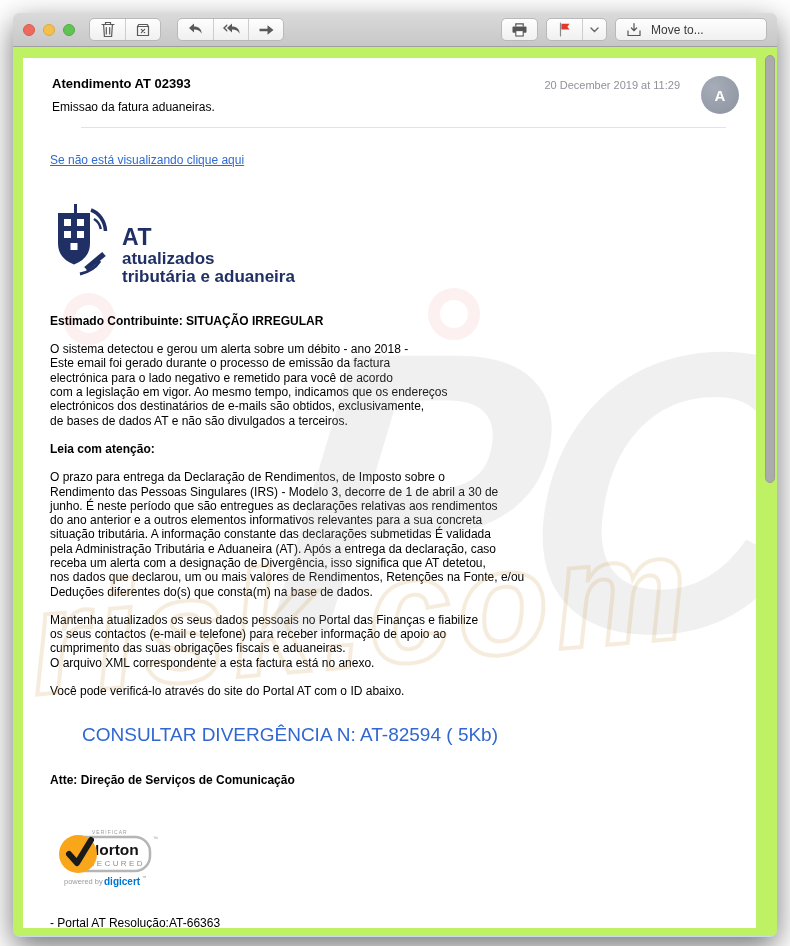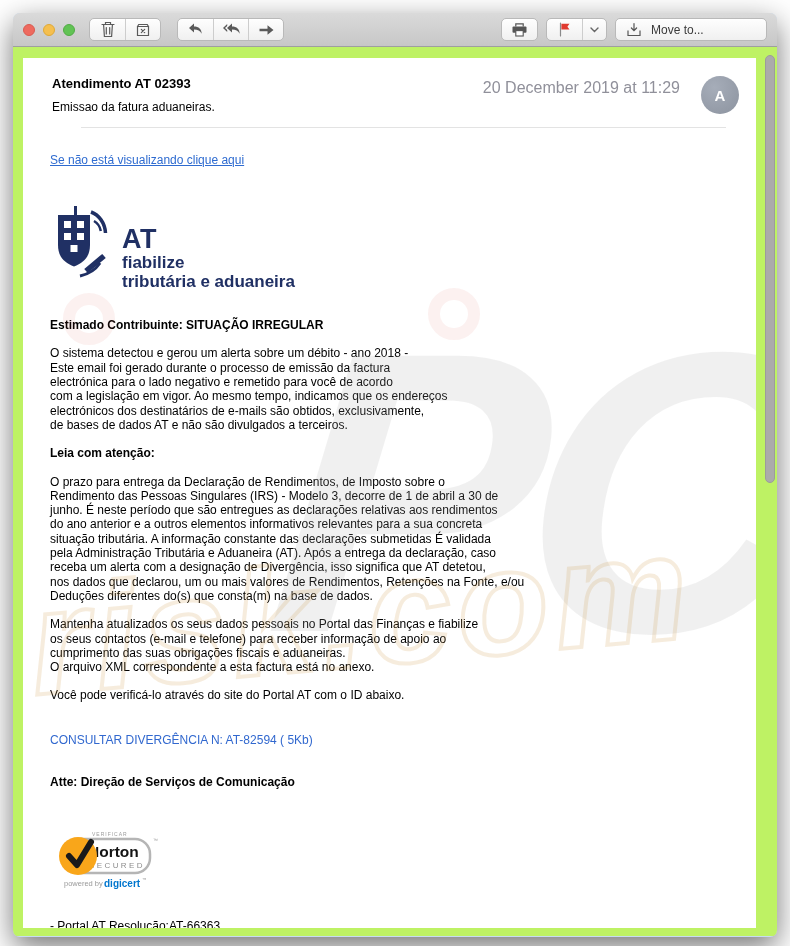--- a/index.html
+++ b/index.html
@@ -48,43 +48,43 @@
     position:absolute; left:10px; top:11px; width:733px; height:870px;
     background:#ffffff; overflow:hidden;
   }
   .scroll-thumb {
     position:absolute; right:2px; top:8px; width:10px; height:428px;
     background:#ababab; border:1px solid #9c9c9c; border-radius:5px;
   }
   
   .ehead { position:relative; padding:18px 30px 0 29px; }
   .etitle { font-size:13px; font-weight:bold; color:#000; }
-  .edate { position:absolute; top:21px; right:76px; font-size:16px; color:#90909a; }
+  .edate { position:absolute; top:21px; right:76px; font-size:11px; color:#90909a; }
   .avatar {
     position:absolute; top:18px; right:17px; width:38px; height:38px; border-radius:50%;
     background:radial-gradient(circle at 35% 30%, #a6adb9, #8c939f);
     display:flex; align-items:center; justify-content:center;
     color:#fff; font-size:15px; font-weight:bold;
   }
   .esubject { margin-top:9px; font-size:12px; color:#000; }
   .eto { margin-top:9px; font-size:12px; color:#3c3c3c; display:flex; gap:7px; }
   .eto .val { color:#9a9aa2; }
   .divider { margin:13px 0 0 29px; height:1px; background:#e3e3e3; }
   
   .ebody { position:relative; padding:0 35px 0 27px; font-size:12px; line-height:14.3px; color:#000; z-index:2; }
   .pre { white-space:pre-line; }
   .viewlink { display:inline-block; margin-top:25px; color:#2e6bd0; text-decoration:underline; cursor:pointer; }
   .logo-row { margin-top:26px; display:flex; align-items:center; gap:10px; }
   .logo-text { color:#203064; line-height:1.08; }
-  .logo-text .abbr { font-size:27px; font-weight:bold; letter-spacing:.5px;margin-top:32px; }
+  .logo-text .abbr { font-size:23px; font-weight:bold; letter-spacing:.5px;margin-top:32px; }
   .logo-text .l1, .logo-text .l2 { font-size:17px; font-weight:bold; }
   .salutation { margin-top:27px; font-weight:bold; }
   .para { margin-top:14px; }
   .attn { margin-top:14px; font-weight:bold; }
-  .divlink { display:inline-block; margin-top:30px; font-size:12px; color:#3168cf; cursor:pointer; }
+  .divlink { display:inline-block; margin-top:30px; font-size:19px; color:#3168cf; cursor:pointer;margin-left:32px; }
   .sig { margin-top:28px; font-weight:bold; }
   .norton { margin-top:40px; display:inline-block; cursor:pointer; }
   .footer { margin-top:22px; }
   
   .wm { position:absolute; inset:0; pointer-events:none; z-index:3; overflow:hidden; }
   .wm-big {
     position:absolute; left:255px; top:205px; font-size:400px; font-weight:bold; font-style:italic;
     color:#a9a9a9; opacity:.16; letter-spacing:-18px; transform:skewX(-6deg);
   }
   .wm-small {
@@ -222,21 +222,21 @@
                   <rect x="20.5" y="40" width="7" height="7"></rect>
                 </g>
                 <path d="M41 7c8 3 14 11 14.5 21" stroke="#203064" stroke-width="3.5" fill="none"></path>
                 <path d="M44 16c3.5 2 6 5.5 6.8 10" stroke="#203064" stroke-width="2.5" fill="none"></path>
                 <path d="M36 66l18-15" stroke="#203064" stroke-width="5.5"></path>
                 <path d="M30 71c9-2 16-7 20-13" stroke="#203064" stroke-width="3" fill="none"></path>
               </svg>
             </span>
             <div class="logo-text">
               <div class="abbr">AT</div>
-              <div class="l1">fiabilize</div>
+              <div class="l1">atualizados</div>
               <div class="l2">tributária e aduaneira</div>
             </div>
           </div>
 
           <div class="salutation">Estimado Contribuinte: SITUAÇÃO IRREGULAR</div>
           <div class="para pre">O sistema detectou e gerou um alerta sobre um débito - ano 2018 -
 Este email foi gerado durante o processo de emissão da factura
 electrónica para o lado negativo e remetido para você de acordo
 com a legislação em vigor. Ao mesmo tempo, indicamos que os endereços
 electrónicos dos destinatários de e-mails são obtidos, exclusivamente,

